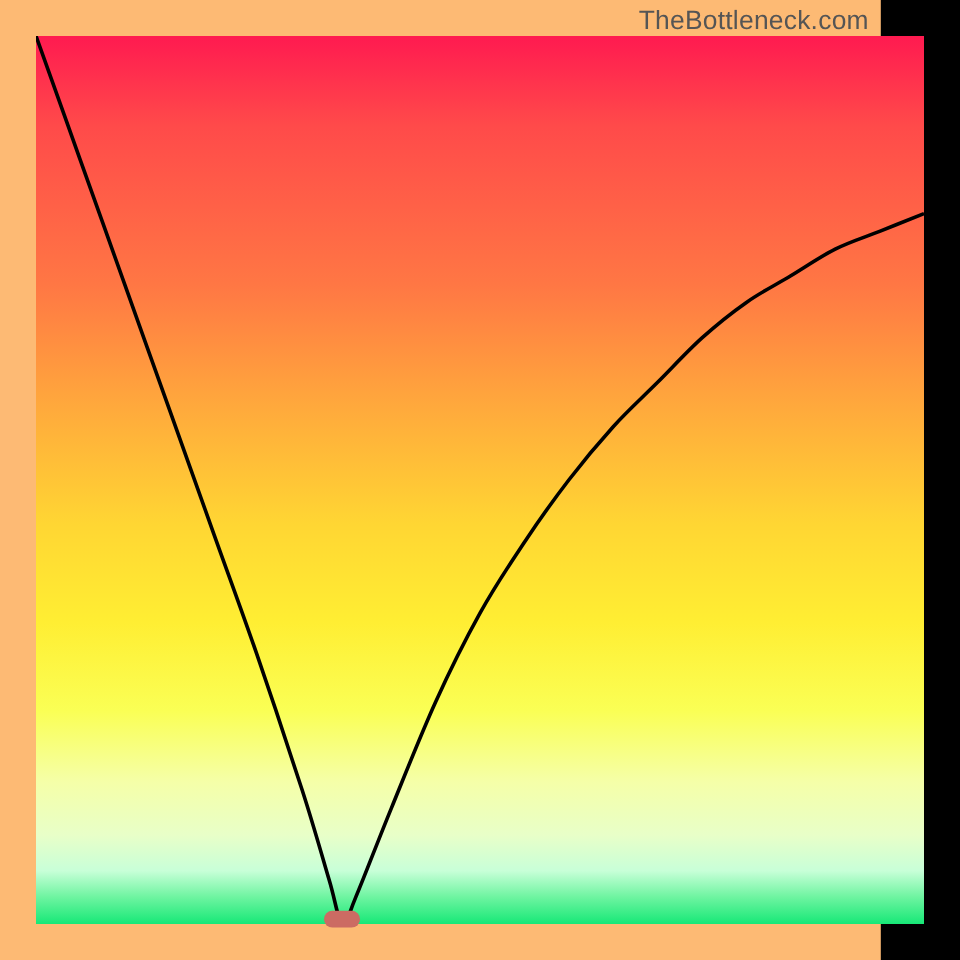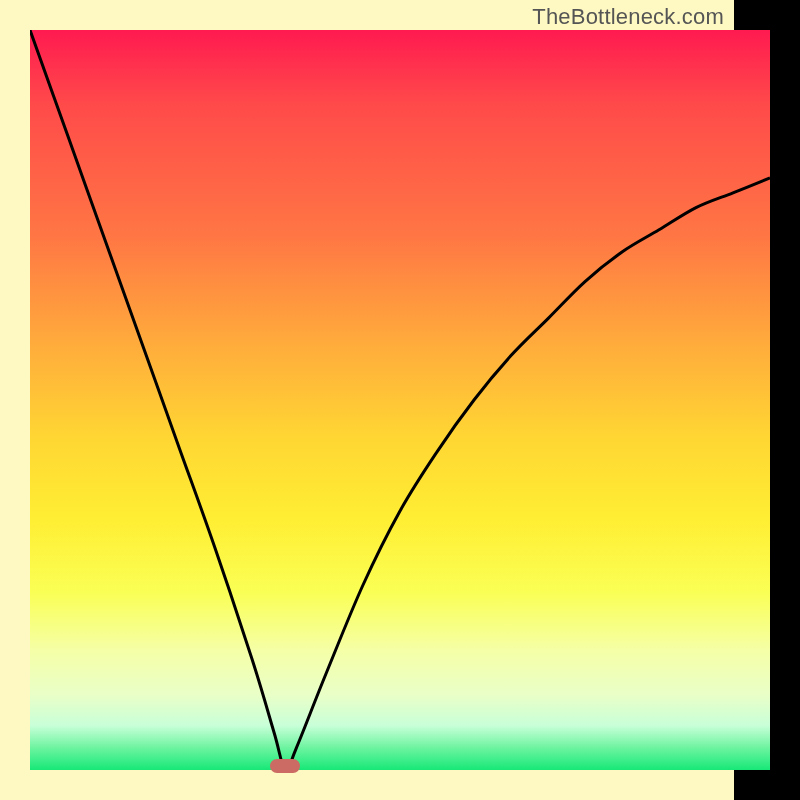--- a/index.html
+++ b/index.html
@@ -10,21 +10,21 @@
     background: #000;
     overflow: hidden;
     font-family: Arial, Helvetica, sans-serif;
   }
   .frame {
     position: absolute;
     left: 0;
     top: 0;
     width: 734px;
     height: 800px;
-    background: #fef9c3;
+    background: #fdba74;
     text-align: right;
   }
   .plot {
     position: absolute;
     left: 30px;
     top: 30px;
     width: 740px;
     height: 740px;
     background: linear-gradient(to bottom,
       #ff1a50 0%,

